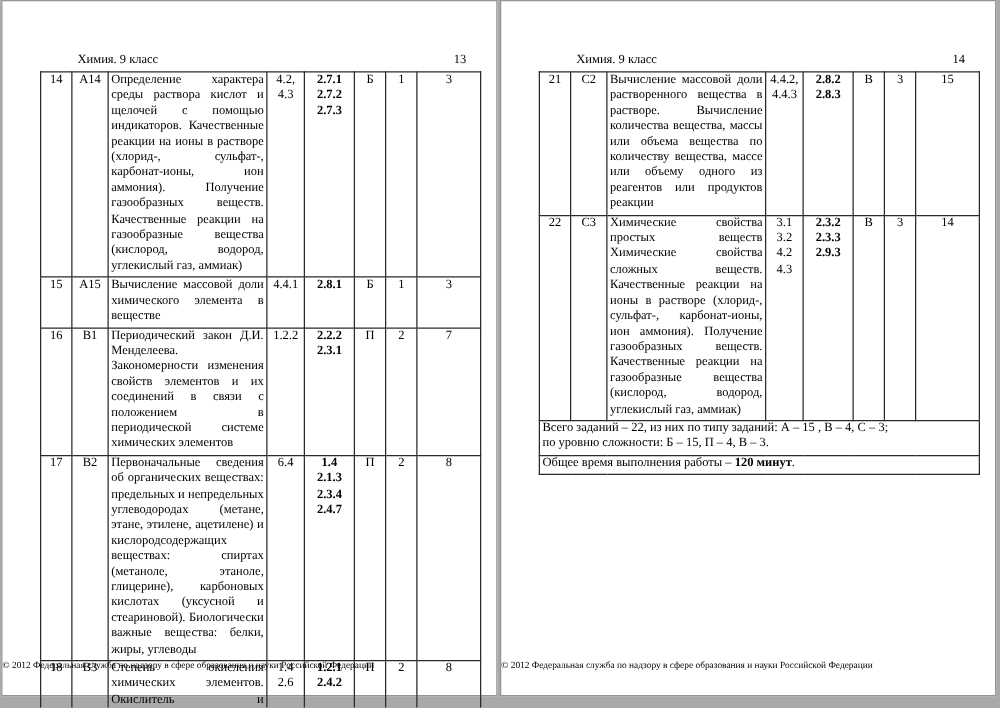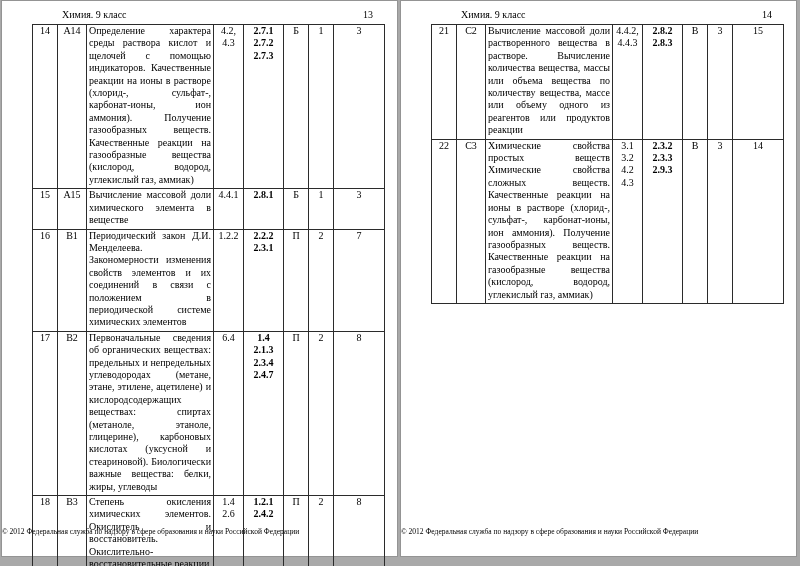--- a/index.html
+++ b/index.html
@@ -10,21 +10,21 @@
     color:#000;
   }
   .page{
     position:absolute;top:0;width:395px;height:555px;
     background:#ffffff;border:1px solid #949494;
   }
   .page.left{left:1px;}
   .page.right{left:400px;}
   .page-header{
     display:flex;justify-content:space-between;
-    margin-top:8px;padding:0 24px 0 60px;
+    margin-top:41px;padding:0 24px 0 60px;
     font-size:10px;line-height:12px;
   }
   table.spec{
     border-collapse:collapse;table-layout:fixed;
     width:352px;margin:3px 0 0 30px;
   }
   table.spec td{
     border:1px solid #2b2b2b;
     font-size:10px;line-height:12.4px;
     vertical-align:top;padding:0 2px 2px 2px;
@@ -162,16 +162,27 @@
 3.2
 4.2
 4.3</td>
         <td class="c pre bold">2.3.2
 2.3.3
 2.9.3</td>
         <td class="c">В</td>
         <td class="c">3</td>
         <td class="c">14</td>
       </tr>
+      <tr>
+        <td class="summary" colspan="8">
+          <span>Всего заданий – 22, из них по типу заданий: А – 15 , В – 4, С – 3;</span><br>
+          <span>по уровню сложности: Б – 15, П – 4, В – 3.</span>
+        </td>
+      </tr>
+      <tr>
+        <td class="summary" colspan="8">
+          <span>Общее время выполнения работы – </span><span class="bold">120 минут</span><span>.</span>
+        </td>
+      </tr>
     </tbody>
   </table>
   <div class="footer">© 2012  Федеральная служба по надзору в сфере образования и науки Российской Федерации</div>
 </div>
 
 </body></html>

